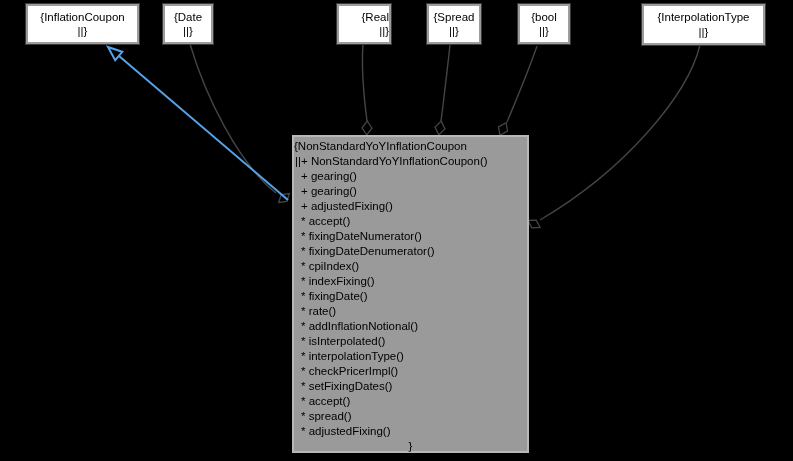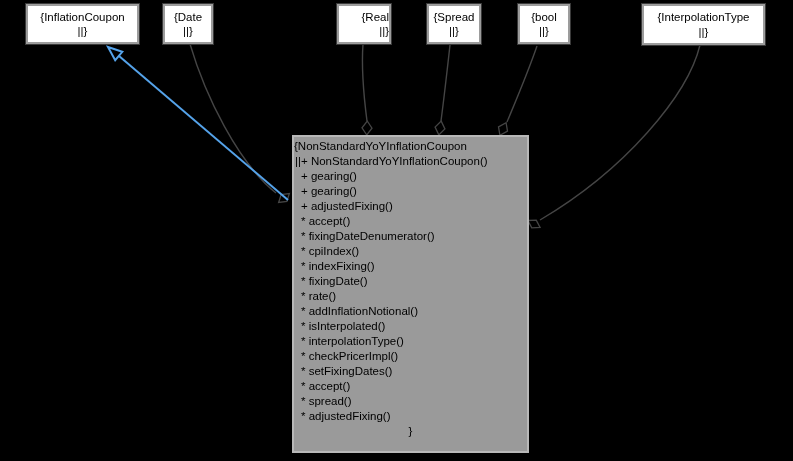--- a/index.html
+++ b/index.html
@@ -90,20 +90,21 @@
     <div>||}</div>
   </div>
 
   <div class="classbox">
     <div class="title">{NonStandardYoYInflationCoupon</div>
     <div class="member m-first">||+ NonStandardYoYInflationCoupon()</div>
     <div class="member">+ gearing()</div>
     <div class="member">+ gearing()</div>
     <div class="member">+ adjustedFixing()</div>
     <div class="member">* accept()</div>
+    <div class="member">* fixingDateNumerator()</div>
     <div class="member">* fixingDateDenumerator()</div>
     <div class="member">* cpiIndex()</div>
     <div class="member">* indexFixing()</div>
     <div class="member">* fixingDate()</div>
     <div class="member">* rate()</div>
     <div class="member">* addInflationNotional()</div>
     <div class="member">* isInterpolated()</div>
     <div class="member">* interpolationType()</div>
     <div class="member">* checkPricerImpl()</div>
     <div class="member">* setFixingDates()</div>

